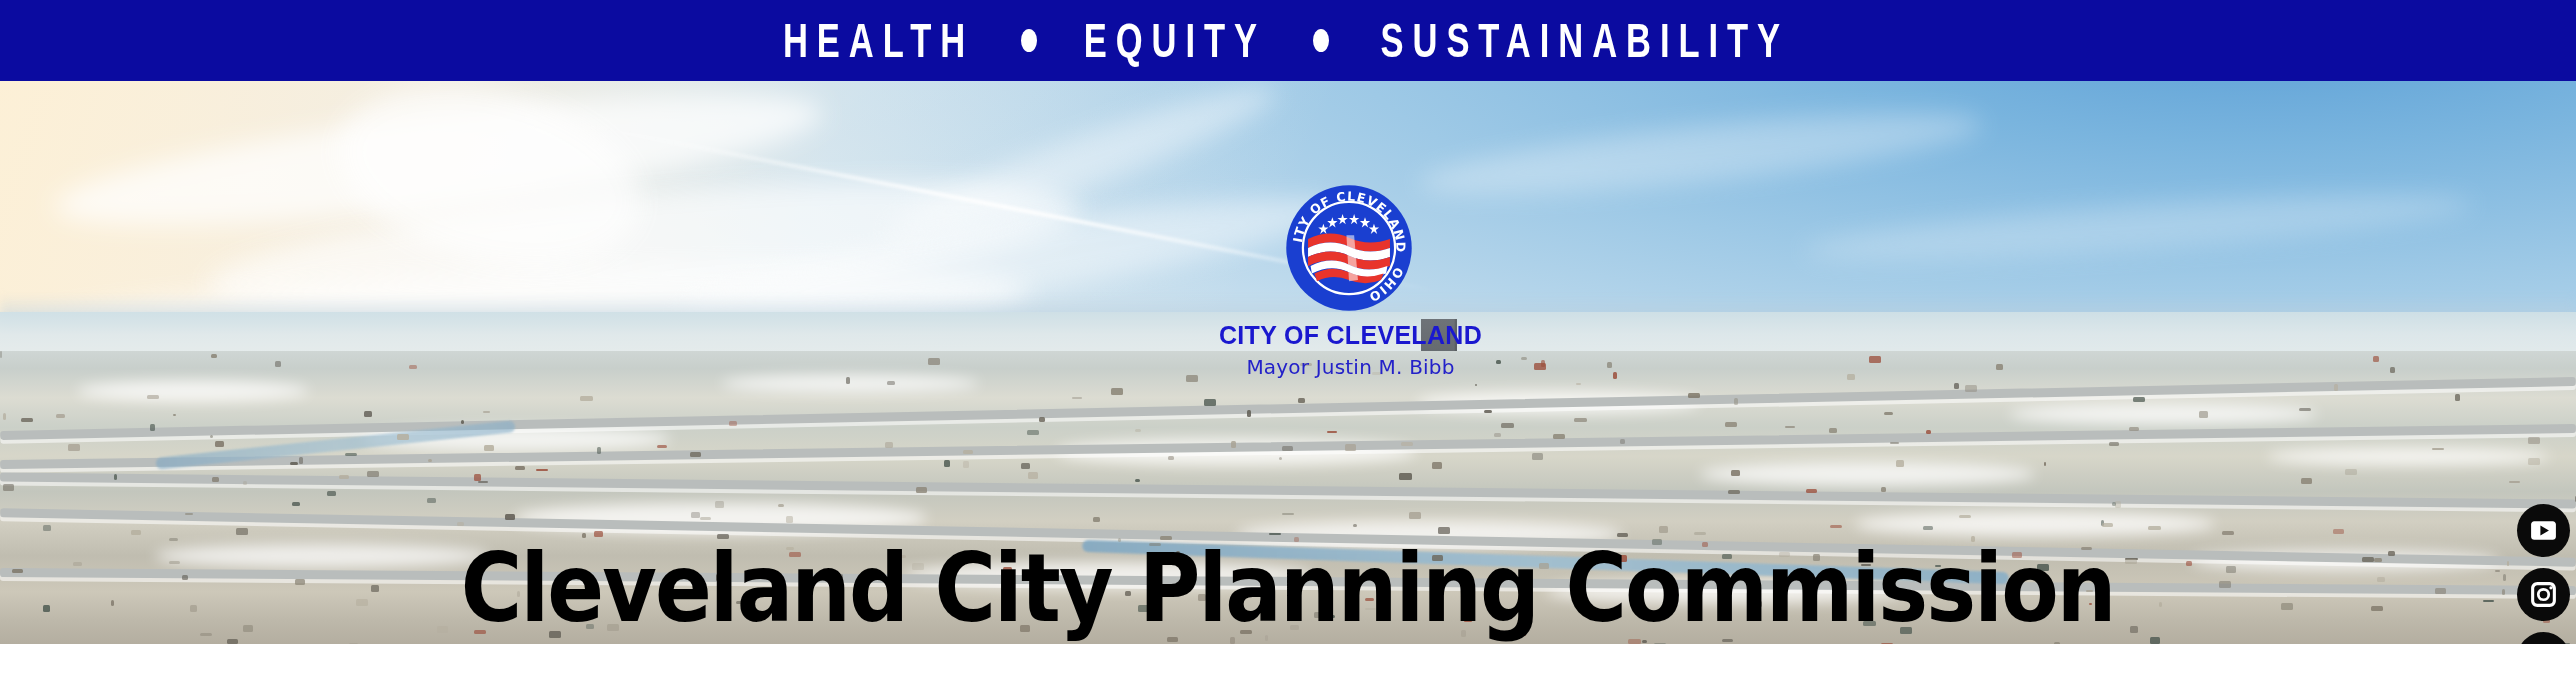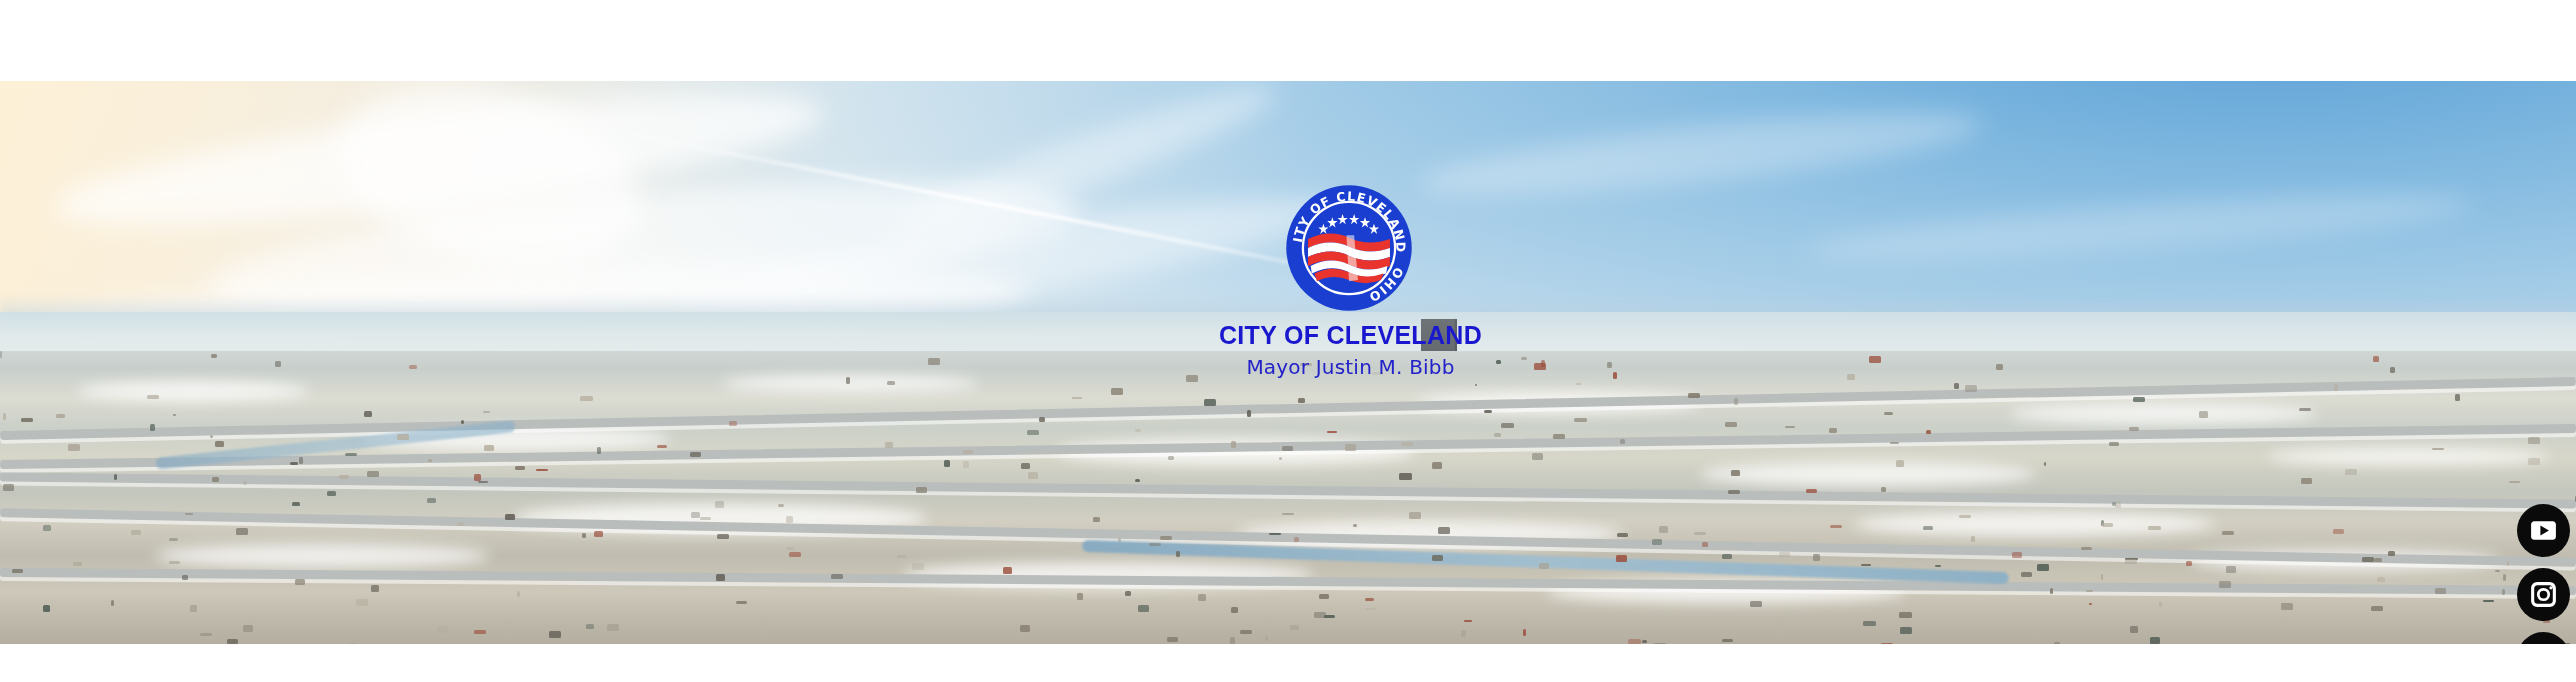--- a/index.html
+++ b/index.html
@@ -179,20 +179,27 @@
   
   .footer-strip{
     position:absolute; left:0; top:644px; width:2576px; height:38px; background:#ffffff;
   }
 </style>
 </head>
 <body>
 
 <div class="page">
 
+  <div class="tagline-bar">
+    <span class="tagline-word">HEALTH</span>
+    <span class="tagline-dot"></span>
+    <span class="tagline-word">EQUITY</span>
+    <span class="tagline-dot"></span>
+    <span class="tagline-word">SUSTAINABILITY</span>
+  </div>
 
   <div class="hero">
 
     <div class="sky"></div>
     <div class="sky-warm"></div>
 
     <div class="cloud c1"></div>
     <div class="cloud c2"></div>
     <div class="cloud c3"></div>
     <div class="cloud c4"></div>
@@ -589,20 +596,23 @@
           </text>
           <text font-family="DejaVu Sans, sans-serif" font-size="19.5" font-weight="700" fill="#ffffff" letter-spacing="2">
             <textPath href="#ringBot" startOffset="50%" text-anchor="middle">OHIO</textPath>
           </text>
         </svg>
       </div>
       <div class="brand-name">CITY OF CLEVELAND</div>
       <div class="brand-mayor">Mayor Justin M. Bibb</div>
     </div>
 
+    <div class="headline">
+      <span class="headline-text">Cleveland City Planning Commission</span>
+    </div>
 
     <div class="social">
       <a class="social-btn" title="YouTube">
         <svg width="31" height="31" viewBox="0 0 40 40">
           <path d="M4 12c0-2.2 1.8-4 4-4h24c2.2 0 4 1.8 4 4v16c0 2.2-1.8 4-4 4H8c-2.2 0-4-1.8-4-4V12z
                    M16 13.5v13l11-6.5-11-6.5z" fill="#ffffff" fill-rule="evenodd"></path>
         </svg>
       </a>
       <a class="social-btn" title="Instagram">
         <svg width="31" height="31" viewBox="0 0 40 40">

